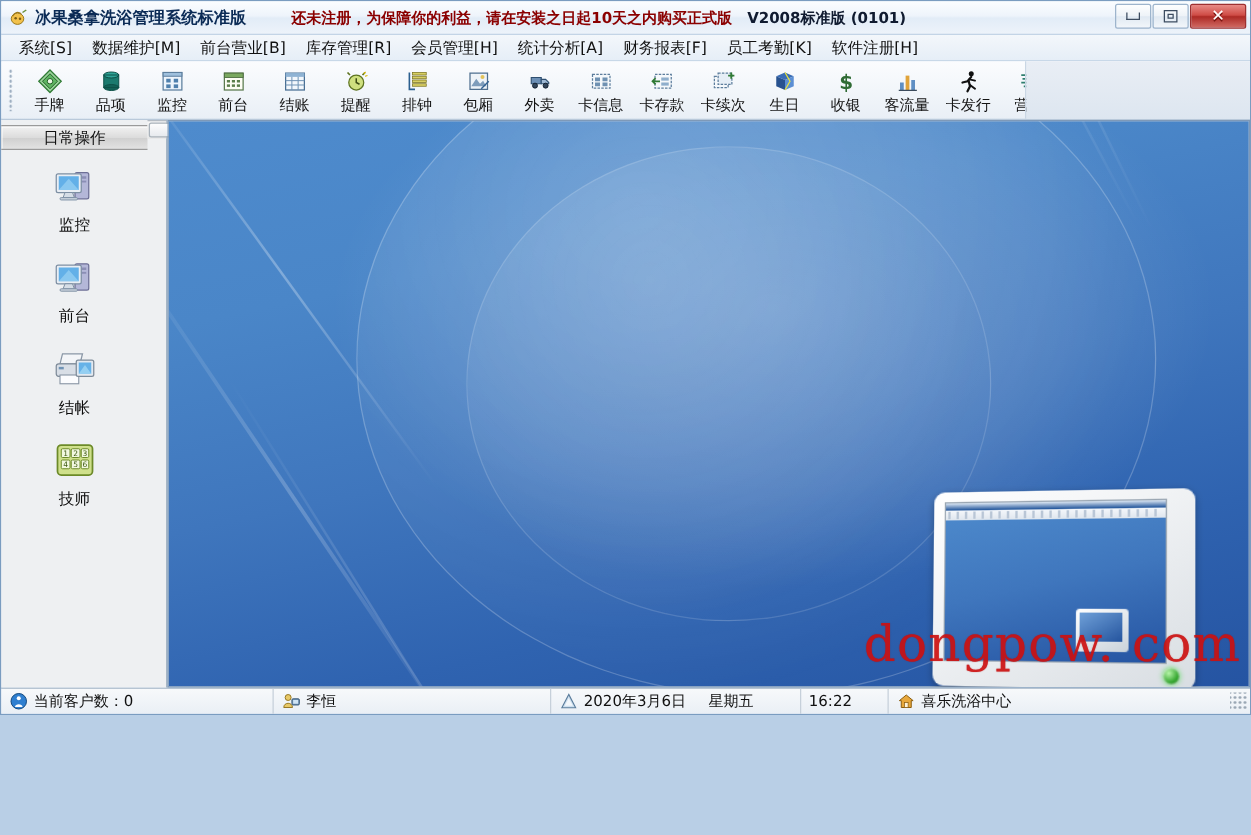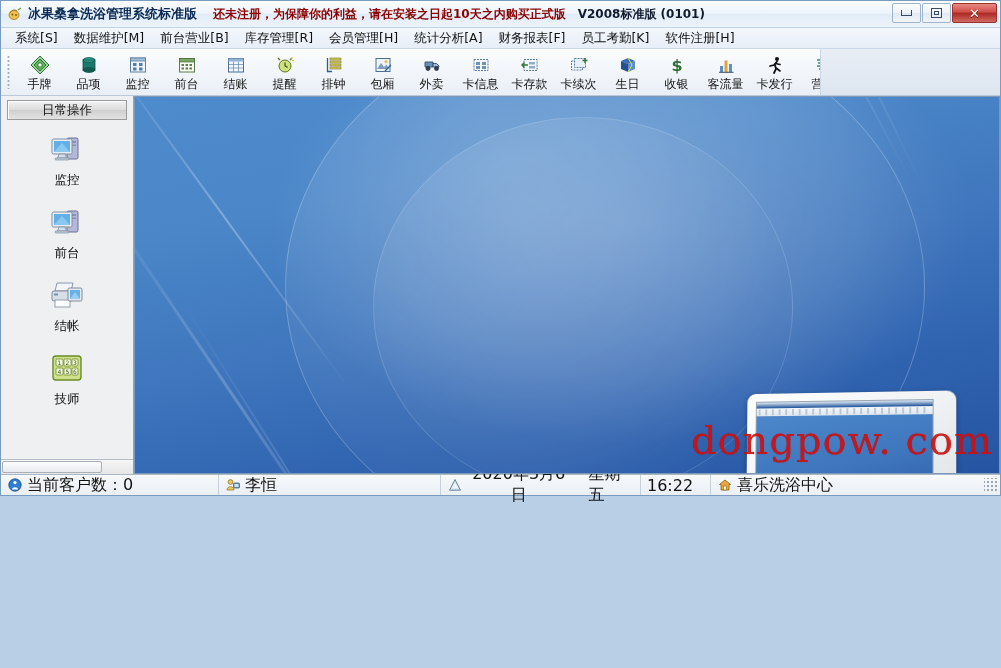--- a/index.html
+++ b/index.html
@@ -2,21 +2,21 @@
 <html lang="zh"><head>
 <meta charset="utf-8">
 <style>
   * { box-sizing: border-box; margin:0; padding:0; }
   html,body{
     width:1001px; height:668px; overflow:hidden;
     font-family:"DejaVu Sans","Liberation Sans",sans-serif;
     background:#b9cfe6;
   }
   #app{
-    position:relative; width:1001px; height:496px;
+    position:relative; width:1001px; height:572px;
     background:linear-gradient(180deg,#e8f0f9 0%,#d8e5f3 40%,#cfdef0 100%);
     border:1px solid #7a9cc0;
     display:flex; flex-direction:column;
   }
 
   
   .titlebar{
     height:27px; flex:0 0 27px;
     background:linear-gradient(180deg,#fbfdff 0%,#eef4fb 45%,#e2ecf7 52%,#edf3fa 100%);
     border-bottom:1px solid #c3d4e6;
@@ -24,21 +24,21 @@
     padding-left:6px;
   }
   .title-icon{
     width:16px;height:16px;flex:0 0 16px;margin-right:5px;position:relative;
   }
   .title-text{
     font-size:13px; font-weight:bold; color:#0a2a55; letter-spacing:0px;
     white-space:nowrap;
   }
   .title-notice{
-    font-size:12px;font-weight:bold;color:#8b0000;margin-left:16px;white-space:nowrap;
+    font-size:12px;font-weight:bold;color:#8b0000;margin-left:36px;white-space:nowrap;
   }
   .title-ver{
     font-size:12px;font-weight:bold;color:#101b30;margin-left:12px;white-space:nowrap;
   }
   .wincontrols{ position:absolute; right:3px; top:2px; display:flex; }
   .wbtn{
     width:29px;height:20px;margin-left:1px;
     border:1px solid #9db4cc; border-radius:2px;
     background:linear-gradient(180deg,#fdfefe 0%,#eef3f8 48%,#e0e9f2 52%,#f2f6fa 100%);
     display:flex;align-items:center;justify-content:center;
@@ -91,21 +91,21 @@
   }
 
   
   .body{ flex:1 1 auto; display:flex; min-height:0; }
 
   
   .sidebar{
     width:133px;flex:0 0 133px;
     background:#eef0f2;
     border-right:1px solid #8fa3b8;
-    display:flex;flex-direction:column;
+    display:flex;flex-direction:row;
     position:relative;
   }
   .side-inner{
     flex:1 1 auto;overflow:hidden;padding:4px 4px 0 4px;
     display:flex;flex-direction:column;align-items:center;
   }
   .side-header{
     width:120px;height:20px;flex:0 0 20px;
     background:linear-gradient(180deg,#f2f2f2 0%,#dcdcdc 50%,#cfcfcf 51%,#e2e2e2 100%);
     border:1px solid #9a9a9a;
@@ -202,21 +202,21 @@
     font-size:40px;color:#cc1111;letter-spacing:1px;
     text-shadow:0 0 1px rgba(180,0,0,.6);
     white-space:nowrap; opacity:.92;
   }
 
   
   .statusbar{
     height:21px;flex:0 0 21px;
     background:linear-gradient(180deg,#f7f9fb 0%,#eaeff5 100%);
     border-top:1px solid #aab9c8;
-    display:flex;align-items:center;font-size:16px;color:#111;
+    display:flex;align-items:center;font-size:12px;color:#111;
   }
   .sb-cell{ display:flex;align-items:center;height:100%;padding:0 6px;border-right:1px solid #c6d0da; }
   .sb-cell.plain{ border-right:none; }
   .sb-ico{ width:15px;height:15px;margin-right:5px;flex:0 0 15px;display:flex;align-items:center;justify-content:center; }
   .sb-gap{ flex:1 1 auto; }
   .sb-grip{
     width:14px;height:14px;margin-right:2px;
     background-image:radial-gradient(circle,#9aa7b4 1px,transparent 1.2px);
     background-size:4px 4px; background-position:right bottom;
   }

